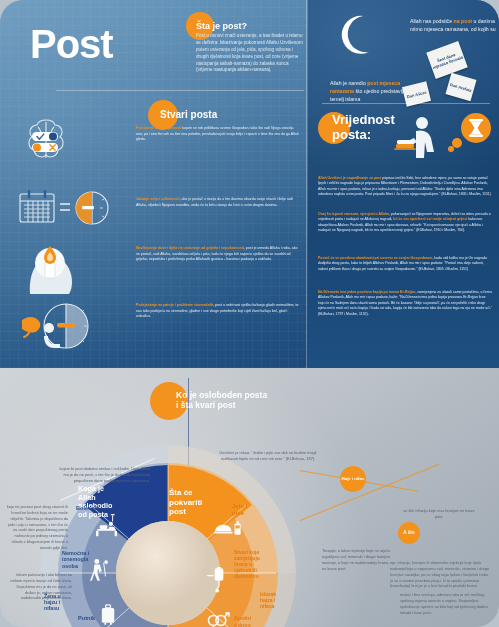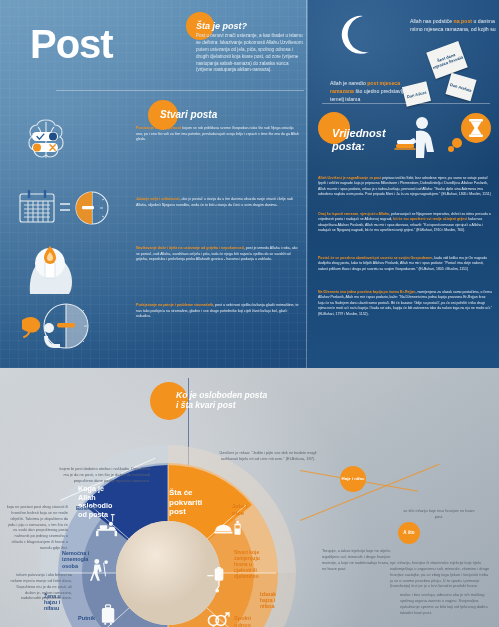--- a/index.html
+++ b/index.html
@@ -1,21 +1,21 @@
 <!DOCTYPE html>
 <html><head>
 <meta charset="utf-8">
 <style>
   html,body{margin:0;padding:0;}
   body{
     width:499px;height:627px;overflow:hidden;
     font-family:"Liberation Sans", sans-serif;
     background:#b9c3cc;
   }
-  #page{position:relative;width:499px;height:627px;overflow:hidden;}
+  #page{position:relative;width:499px;height:627px;overflow:hidden;border-radius:23px;}
 
   
   .top-panel{
     position:absolute;left:0;top:0;width:499px;height:368px;
     background:
       radial-gradient(circle at 78% 8%, rgba(90,140,185,.55) 0%, rgba(90,140,185,0) 46%),
       radial-gradient(circle at 12% 30%, rgba(120,160,195,.40) 0%, rgba(120,160,195,0) 50%),
       linear-gradient(160deg,#6f9ec0 0%,#5c8cb2 18%,#3f6f99 42%,#2d5e8c 62%,#1f4d7e 82%,#1b4272 100%);
   }
   .top-panel:before{
@@ -40,21 +40,21 @@
       radial-gradient(circle at 30% 75%, rgba(255,255,255,.42) 0%, rgba(255,255,255,0) 55%),
       linear-gradient(145deg,#cfd4d8 0%,#c3c8cd 30%,#b4bcc3 55%,#a9b2bb 78%,#9fa9b3 100%);
   }
 
   .title{
     position:absolute;left:30px;top:22px;
     font-size:40px;font-weight:bold;color:#ffffff;letter-spacing:-1px;
   }
 
   
-  .pill{position:absolute;display:flex;align-items:center;font-style:italic;}
+  .pill{position:absolute;display:flex;align-items:center;}
   .pill .dot{
     border-radius:50%;background:#f4921e;flex:none;
   }
   .pill .ptxt{
     color:#ffffff;font-weight:bold;white-space:pre-line;line-height:1.15;
     margin-left:-18px;
   }
 
   .divider{position:absolute;height:1px;background:rgba(255,255,255,.35);}
   .vdivider{position:absolute;width:1px;background:rgba(255,255,255,.30);}
@@ -221,21 +221,21 @@
   </div>
 
   <div class="btxt" style="left:330px;top:80px;width:78px;font-size:5.2px;line-height:1.5;text-align:left;">
     <span>Allah je naredio </span><b>post mjeseca ramazana</b><span> što ujedno predstavlja temelj islama</span>
   </div>
 
   <div class="divider" style="left:322px;top:103px;width:168px;"></div>
 
   <div class="pill" style="left:318px;top:112px;align-items:flex-start;">
     <span class="dot" style="width:32px;height:32px;"></span>
-    <span class="ptxt" style="font-size:11px;margin-top:15px;">Vrijednost
+    <span class="ptxt" style="font-size:13px;margin-top:1px;">Vrijednost
 posta:</span>
   </div>
 
   <div class="ic" style="left:392px;top:114px;">
     <svg width="46" height="44" viewBox="0 0 46 44">
       <g fill="#f0f5f9">
         <circle cx="30" cy="9" r="6"></circle>
         <path d="M24 17c7-2 13 1 15 7l3 14h-7l-2-10-1 16h-8z"></path>
         <path d="M22 24c-3 1-6 3-8 6l5 3c2-3 4-4 6-5z"></path>
       </g>

